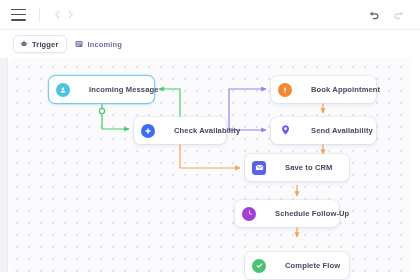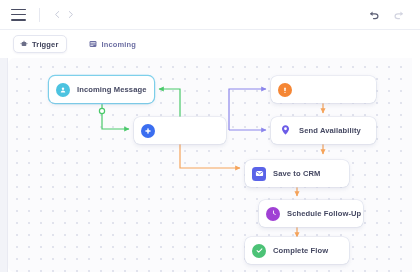--- a/index.html
+++ b/index.html
@@ -46,21 +46,21 @@
   }
   .chev svg { display: block; }
 
   .redo-ico, .undo-ico { width: 14px; height: 14px; display:flex; align-items:center; justify-content:center; cursor:pointer; }
 
   
   #chipbar {
     position: absolute; left: 0; top: 30px;
     width: 420px; height: 28px;
     display: flex; align-items: center;
-    padding-left: 13px; gap: 22px;
+    padding-left: 13px; gap: 8px;
     z-index: 15;
   }
   .chip {
     display: flex; align-items: center; gap: 4px;
     font-size: 7.5px; font-weight: bold; letter-spacing: .15px;
     color: #5b5f7a;
     cursor: pointer;
     white-space: nowrap;
   }
   .chip.active {
@@ -102,21 +102,21 @@
 
   
   .node {
     position: absolute;
     height: 27px;
     background: #ffffff;
     border-radius: 6px;
     box-shadow: 0 1.5px 4px rgba(90,100,150,.13), 0 0 0 0.6px rgba(225,228,240,.9);
     display: flex; align-items: center;
     padding-left: 7px;
-    gap: 7px;
+    gap: 19px;
     z-index: 10;
     cursor: pointer;
   }
   .node.selected {
     box-shadow: 0 1.5px 4px rgba(90,100,150,.13), 0 0 0 1.2px #7fd4ef;
   }
   .node-ico {
     width: 14px; height: 14px; border-radius: 50%;
     flex: none; display: flex; align-items: center; justify-content: center;
   }
@@ -256,61 +256,63 @@
     <span class="node-lbl">Incoming Message</span>
   </div>
 
   <div class="node" style="left:134px; top:117px; width:92px;">
     <span class="node-ico" style="background:#3b6ef0;">
       <svg width="8" height="8" viewBox="0 0 10 10">
         <rect x="4.1" y="1.6" width="1.8" height="6.8" rx=".8" fill="#ffffff"></rect>
         <rect x="1.6" y="4.1" width="6.8" height="1.8" rx=".8" fill="#ffffff"></rect>
       </svg>
     </span>
+    <span class="node-lbl">Check Availability</span>
   </div>
 
   <div class="node" style="left:271px; top:76px; width:105px;">
     <span class="node-ico" style="background:#f58634;">
       <svg width="8" height="8" viewBox="0 0 10 10">
         <rect x="4.1" y="1.8" width="1.8" height="4.6" rx=".9" fill="#ffffff"></rect>
         <rect x="4.1" y="7.2" width="1.8" height="1.3" rx=".65" fill="#ffffff"></rect>
       </svg>
     </span>
+    <span class="node-lbl">Book Appointment</span>
   </div>
 
   <div class="node" style="left:271px; top:117px; width:105px;">
     <span class="node-ico" style="background:#ffffff;">
       <svg width="13" height="13" viewBox="0 0 14 14">
         <path d="M7 1.3c-2.1 0-3.8 1.7-3.8 3.8 0 2.7 3.8 6.4 3.8 6.4s3.8-3.7 3.8-6.4c0-2.1-1.7-3.8-3.8-3.8z" fill="#6c5ce7"></path>
         <circle cx="7" cy="5.1" r="1.5" fill="#ffffff"></circle>
       </svg>
     </span>
     <span class="node-lbl">Send Availability</span>
   </div>
 
-  <div class="node" style="left:245px; top:160px; width:104px;">
+  <div class="node" style="left:245px; top:154px; width:104px;">
     <span class="node-ico sq" style="background:#5a63e8;">
       <svg width="9" height="9" viewBox="0 0 12 12">
         <rect x="1.2" y="2.8" width="9.6" height="6.4" rx="1" fill="#ffffff"></rect>
         <path d="M1.7,3.4 L6,6.6 L10.3,3.4" fill="none" stroke="#5a63e8" stroke-width="1.1" stroke-linecap="round" stroke-linejoin="round"></path>
       </svg>
     </span>
     <span class="node-lbl">Save to CRM</span>
   </div>
 
-  <div class="node" style="left:259px; top:200px; width:104px;">
+  <div class="node" style="left:235px; top:200px; width:104px;">
     <span class="node-ico" style="background:#a041d4;">
       <svg width="9" height="9" viewBox="0 0 12 12">
         <path d="M6,2.6 L6,6 L8.4,7.2" fill="none" stroke="#ffffff" stroke-width="1.15" stroke-linecap="round" stroke-linejoin="round"></path>
       </svg>
     </span>
     <span class="node-lbl">Schedule Follow-Up</span>
   </div>
 
-  <div class="node" style="left:245px; top:237px; width:104px;">
+  <div class="node" style="left:245px; top:252px; width:104px;">
     <span class="node-ico" style="background:#4cc276;">
       <svg width="9" height="9" viewBox="0 0 12 12">
         <path d="M2.8,6.2 L4.9,8.3 L9.2,3.9" fill="none" stroke="#ffffff" stroke-width="1.4" stroke-linecap="round" stroke-linejoin="round"></path>
       </svg>
     </span>
     <span class="node-lbl">Complete Flow</span>
   </div>
 
 </div>
 

